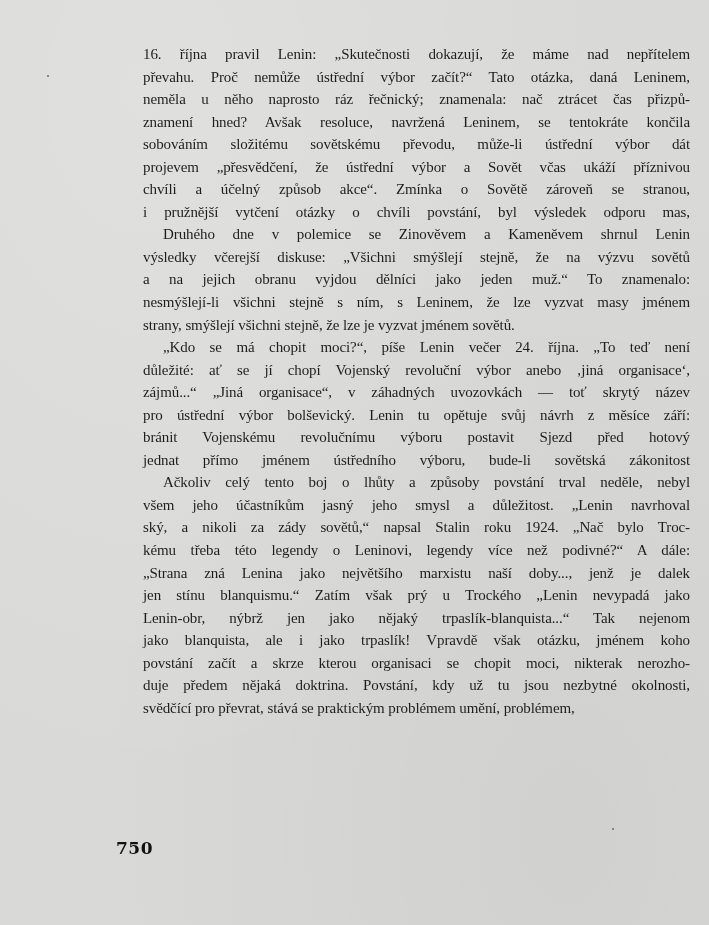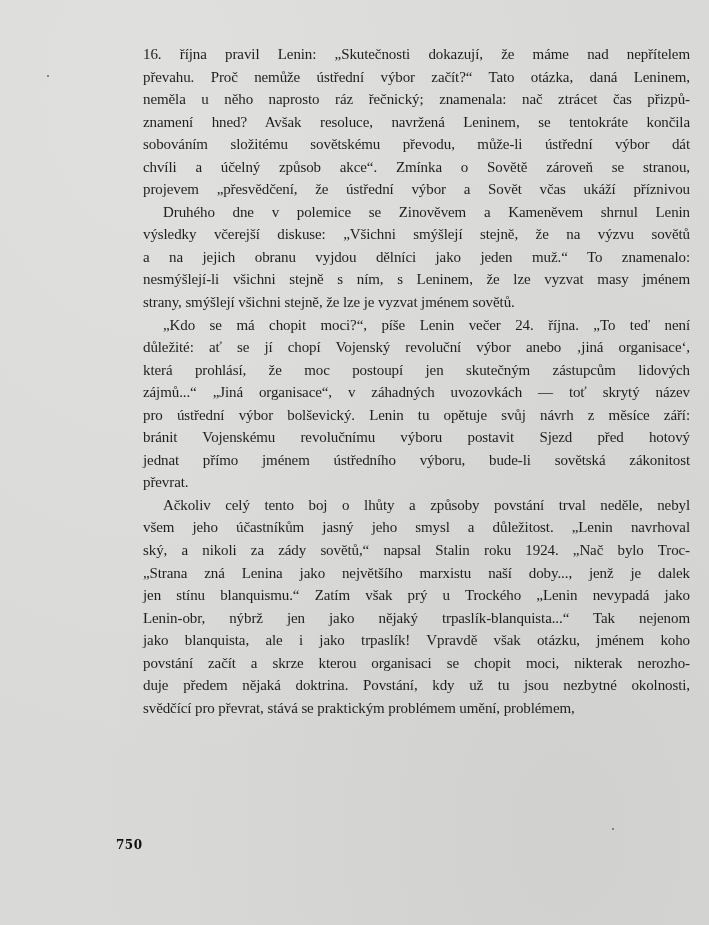--- a/index.html
+++ b/index.html
@@ -46,21 +46,21 @@
     .line.indent {
       padding-left: 20px;
       font-family: Liberation Serif, serif;
     }
     .page-number {
       position: absolute;
       left: 116px;
       top: 838px;
       font-family: "DejaVu Serif", "Liberation Serif", serif;
       font-weight: bold;
-      font-size: 12px;
+      font-size: 17px;
       color: #111;
       letter-spacing: 0.5px;
     }
     .speck {
       position: absolute;
       width: 2px; height: 2px;
       border-radius: 50%;
       background: #6a6a6a;
     }
   </style>
@@ -71,44 +71,44 @@
   <span class="speck" style="left:47px;top:75px;"></span>
   <span class="speck" style="left:612px;top:828px;"></span>
 
   <div class="text-block" id="text-block">
       <div>
         <span class="line">16. října pravil Lenin: „Skutečnosti dokazují, že máme nad nepřítelem</span>
         <span class="line">převahu. Proč nemůže ústřední výbor začít?“ Tato otázka, daná Leninem,</span>
         <span class="line">neměla u něho naprosto ráz řečnický; znamenala: nač ztrácet čas přizpů-</span>
         <span class="line">znamení hned? Avšak resoluce, navržená Leninem, se tentokráte končila</span>
         <span class="line">sobováním složitému sovětskému převodu, může-li ústřední výbor dát</span>
+        <span class="line">projevem „přesvědčení, že ústřední výbor a Sovět včas ukáží příznivou</span>
         <span class="line">chvíli a účelný způsob akce“. Zmínka o Sovětě zároveň se stranou,</span>
-        <span class="line">projevem „přesvědčení, že ústřední výbor a Sovět včas ukáží příznivou</span>
+        <span class="line">i pružnější vytčení otázky o chvíli povstání, byl výsledek odporu mas,</span>
       </div>
       <div>
         <span class="line indent">Druhého dne v polemice se Zinověvem a Kameněvem shrnul Lenin</span>
         <span class="line">výsledky včerejší diskuse: „Všichni smýšlejí stejně, že na výzvu sovětů</span>
         <span class="line">a na jejich obranu vyjdou dělníci jako jeden muž.“ To znamenalo:</span>
         <span class="line">nesmýšlejí-li všichni stejně s ním, s Leninem, že lze vyzvat masy jménem</span>
         <span class="line last">strany, smýšlejí všichni stejně, že lze je vyzvat jménem sovětů.</span>
       </div>
       <div>
         <span class="line indent">„Kdo se má chopit moci?“, píše Lenin večer 24. října. „To teď není</span>
         <span class="line">důležité: ať se jí chopí Vojenský revoluční výbor anebo ‚jiná organisace‘,</span>
-        <span class="line">která prohlásí, že moc postoupí jen skutečným zástupcům lidových</span>
         <span class="line">zájmů...“ „Jiná organisace“, v záhadných uvozovkách — toť skrytý název</span>
         <span class="line">pro ústřední výbor bolševický. Lenin tu opětuje svůj návrh z měsíce září:</span>
         <span class="line">bránit Vojenskému revolučnímu výboru postavit Sjezd před hotový</span>
         <span class="line">jednat přímo jménem ústředního výboru, bude-li sovětská zákonitost</span>
-        <span class="line last">převrat.</span>
       </div>
       <div>
         <span class="line indent">Ačkoliv celý tento boj o lhůty a způsoby povstání trval neděle, nebyl</span>
         <span class="line">všem jeho účastníkům jasný jeho smysl a důležitost. „Lenin navrhoval</span>
         <span class="line">ský, a nikoli za zády sovětů,“ napsal Stalin roku 1924. „Nač bylo Troc-</span>
+        <span class="line">kému třeba této legendy o Leninovi, legendy více než podivné?“ A dále:</span>
         <span class="line">„Strana zná Lenina jako největšího marxistu naší doby..., jenž je dalek</span>
         <span class="line">jen stínu blanquismu.“ Zatím však prý u Trockého „Lenin nevypadá jako</span>
         <span class="line">Lenin-obr, nýbrž jen jako nějaký trpaslík-blanquista...“ Tak nejenom</span>
         <span class="line">jako blanquista, ale i jako trpaslík! Vpravdě však otázku, jménem koho</span>
         <span class="line">povstání začít a skrze kterou organisaci se chopit moci, nikterak nerozho-</span>
         <span class="line">duje předem nějaká doktrina. Povstání, kdy už tu jsou nezbytné okolnosti,</span>
         <span class="line last">svědčící pro převrat, stává se praktickým problémem umění, problémem,</span>
       </div>
     </div>
 

